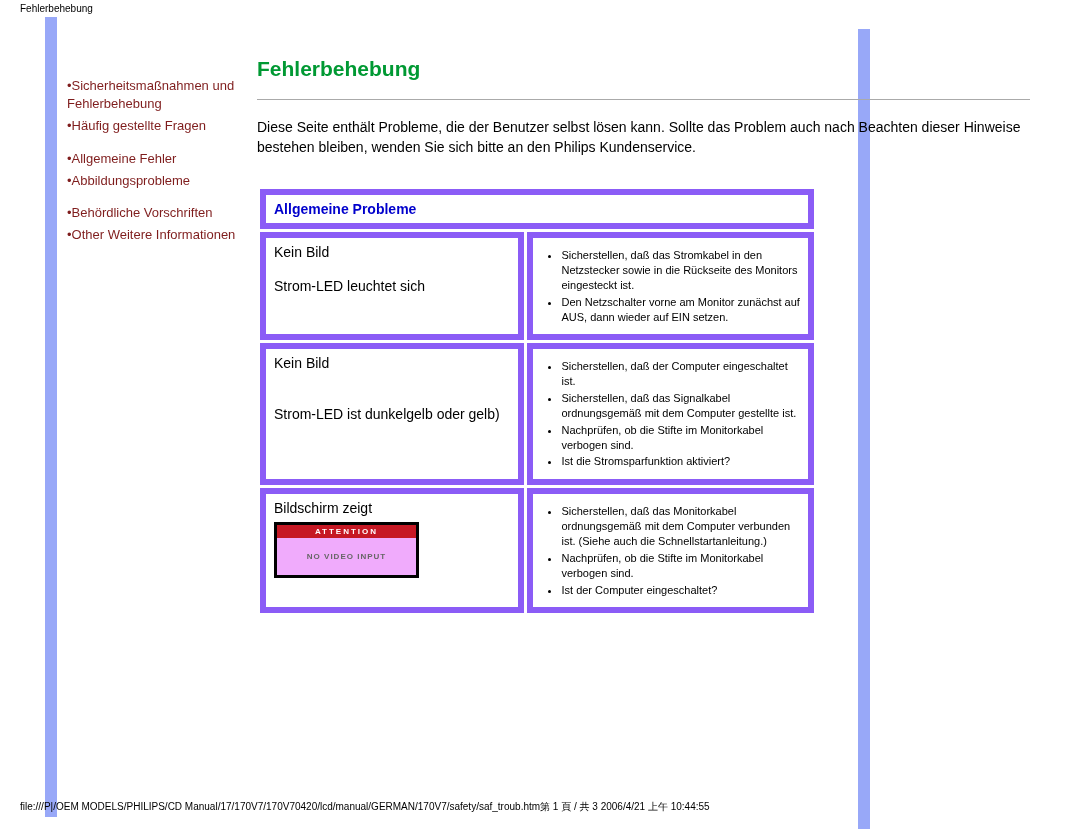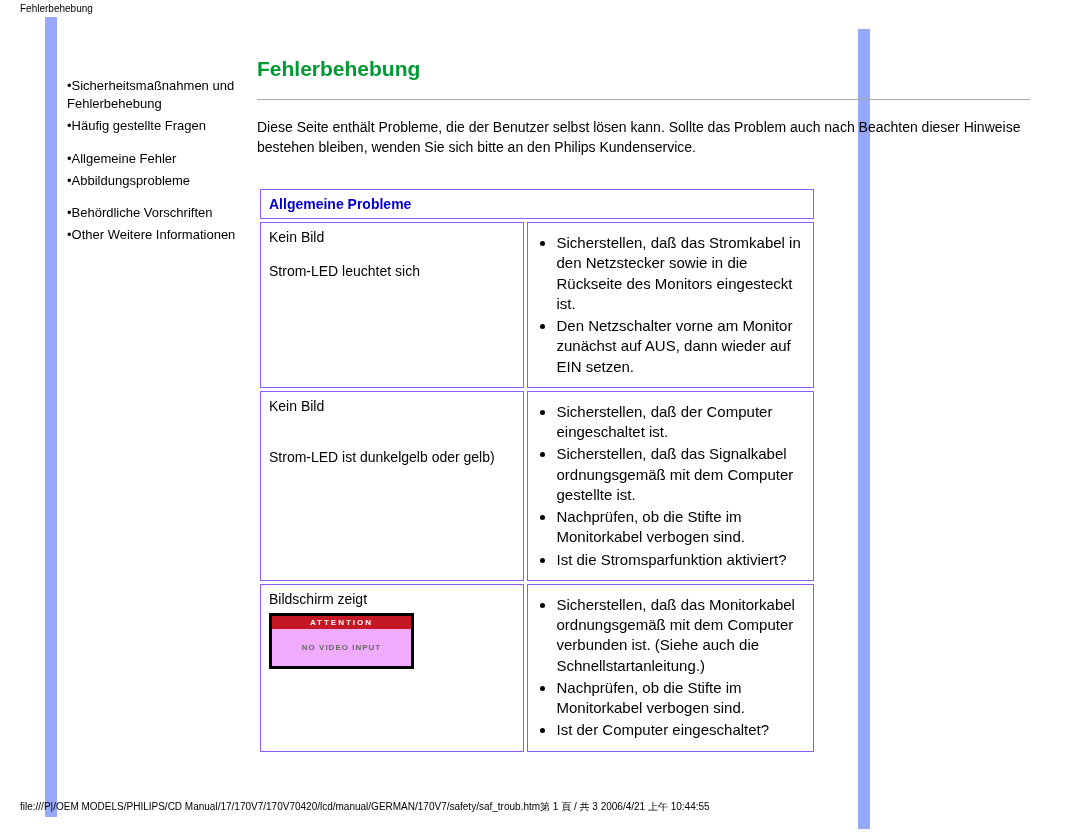--- a/index.html
+++ b/index.html
@@ -33,21 +33,21 @@
       height: 800px;
       background: #98a8f8;
     }
     .sidebar {
       width: 212px;
       padding: 60px 0 0 22px;
       flex-shrink: 0;
     }
     .sidebar a {
       display: block;
-      color: #000000;
+      color: #7f1d1d;
       text-decoration: none;
       font-size: 13px;
       line-height: 1.4;
       margin-bottom: 4px;
     }
     .sidebar-gap {
       height: 10px;
     }
     .main {
       flex: 1;
@@ -70,21 +70,21 @@
       line-height: 1.4;
       margin-bottom: 29px;
       color: #000;
     }
     .problems-table {
       border-collapse: separate;
       border-spacing: 3px;
       width: 560px;
     }
     .problems-table td, .problems-table th {
-      border: 1px solid #8b5cf6;
+      border: 6px solid #8b5cf6;
       vertical-align: top;
       padding: 6px 8px;
       font-size: 14px;
       text-align: left;
     }
     .section-header {
       color: #0000CC;
       font-weight: bold;
       font-size: 14px;
     }
@@ -102,21 +102,21 @@
     .solution-cell {
       width: 52%;
     }
     .solution-cell ul {
       padding-left: 20px;
       margin: 4px 0;
     }
     .solution-cell li {
       margin-bottom: 2px;
       line-height: 1.35;
-      font-size: 15px;
+      font-size: 11px;
     }
     .screen-box {
       border: 3px solid #000;
       width: 145px;
       margin-top: 6px;
       background: #f0abfc;
     }
     .screen-attention {
       background: #c61824;
       color: #fff;

